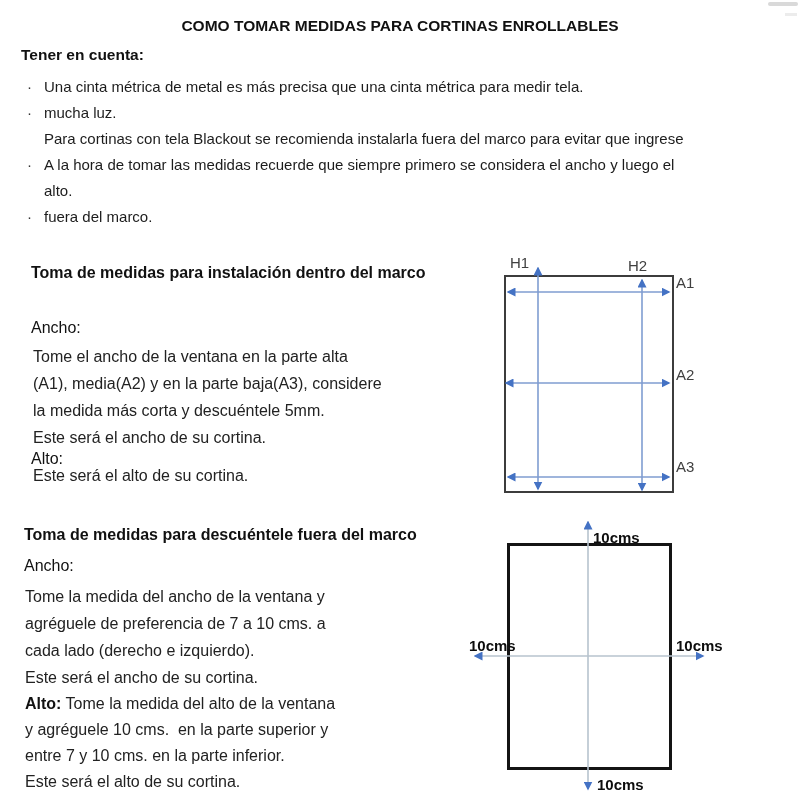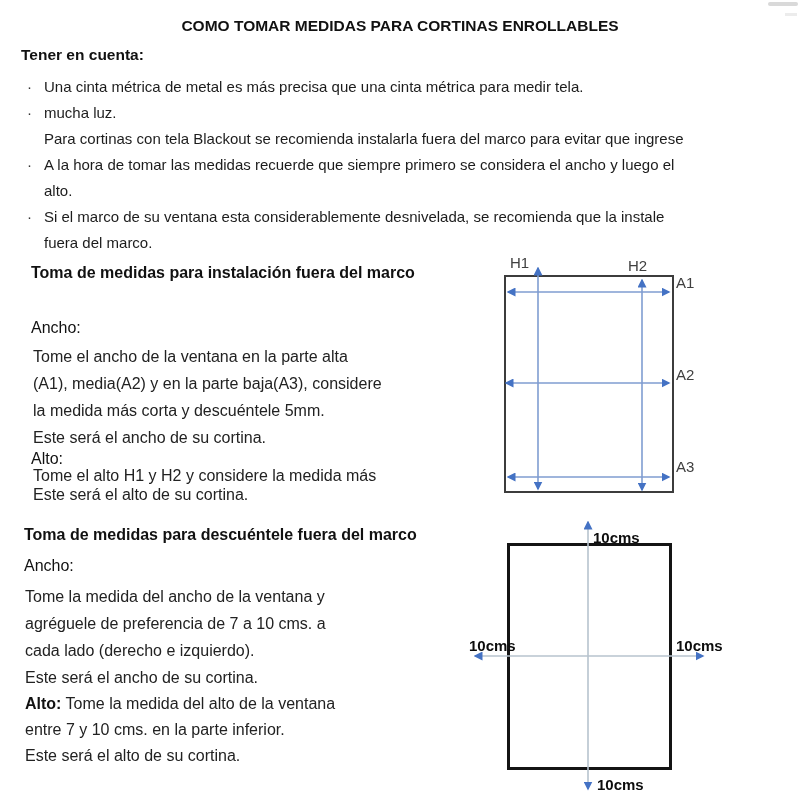--- a/index.html
+++ b/index.html
@@ -72,50 +72,49 @@
   <div class="bullet">
     <span class="dot">·</span>
     <div class="b-lines">
       <div class="t-line">A la hora de tomar las medidas recuerde que siempre primero se considera el ancho y luego el</div>
       <div class="t-line">alto.</div>
     </div>
   </div>
   <div class="bullet">
     <span class="dot">·</span>
     <div class="b-lines">
-      <div class="t-line">Si el marco de su ventana esta considerablemente desnivelada, se recomienda que la instale</div>
       <div class="t-line">fuera del marco.</div>
     </div>
   </div>
 </div>
 
-<div class="abs sec-heading s1-heading">Toma de medidas para instalación fuera del marco</div>
+<div class="abs sec-heading s1-heading">Toma de medidas para instalación dentro del marco</div>
 <div class="abs label-bold s1-ancho-label">Ancho:</div>
 <div class="abs para s1-ancho-para">
   <div class="t-line">Tome el ancho de la ventana en la parte alta</div>
   <div class="t-line">(A1), media(A2) y en la parte baja(A3), considere</div>
   <div class="t-line">la medida más corta y descuéntele 5mm.</div>
   <div class="t-line">Este será el ancho de su cortina.</div>
 </div>
 <div class="abs label-bold s1-alto-label">Alto:</div>
 <div class="abs para s1-alto-para">
-  <div class="t-line">Tome el alto H1 y H2 y considere la medida más</div>
   <div class="t-line">Este será el alto de su cortina.</div>
 </div>
 
 <div class="abs sec-heading s2-heading">Toma de medidas para descuéntele fuera del marco</div>
 <div class="abs label-bold s2-ancho-label">Ancho:</div>
 <div class="abs para s2-ancho-para">
   <div class="t-line">Tome la medida del ancho de la ventana y</div>
   <div class="t-line">agréguele de preferencia de 7 a 10 cms. a</div>
   <div class="t-line">cada lado (derecho e izquierdo).</div>
   <div class="t-line">Este será el ancho de su cortina.</div>
 </div>
 <div class="abs para s2-alto-para">
   <div class="t-line"><span class="inline-bold">Alto:</span><span> </span><span>Tome la medida del alto de la ventana</span></div>
+  <div class="t-line">y agréguele 10 cms.  en la parte superior y</div>
   <div class="t-line">entre 7 y 10 cms. en la parte inferior.</div>
   <div class="t-line">Este será el alto de su cortina.</div>
 </div>
 
 <div class="abs diagram1">
   <div class="frame frame1"></div>
   <svg class="arrow-svg" width="340" height="250" viewBox="0 0 340 250">
     <defs>
       <marker id="ah1" markerUnits="userSpaceOnUse" markerWidth="9" markerHeight="9" refX="7.5" refY="4.5" orient="auto-start-reverse">
         <path d="M0,0 L9,4.5 L0,9 Z" fill="#4472c4"></path>

